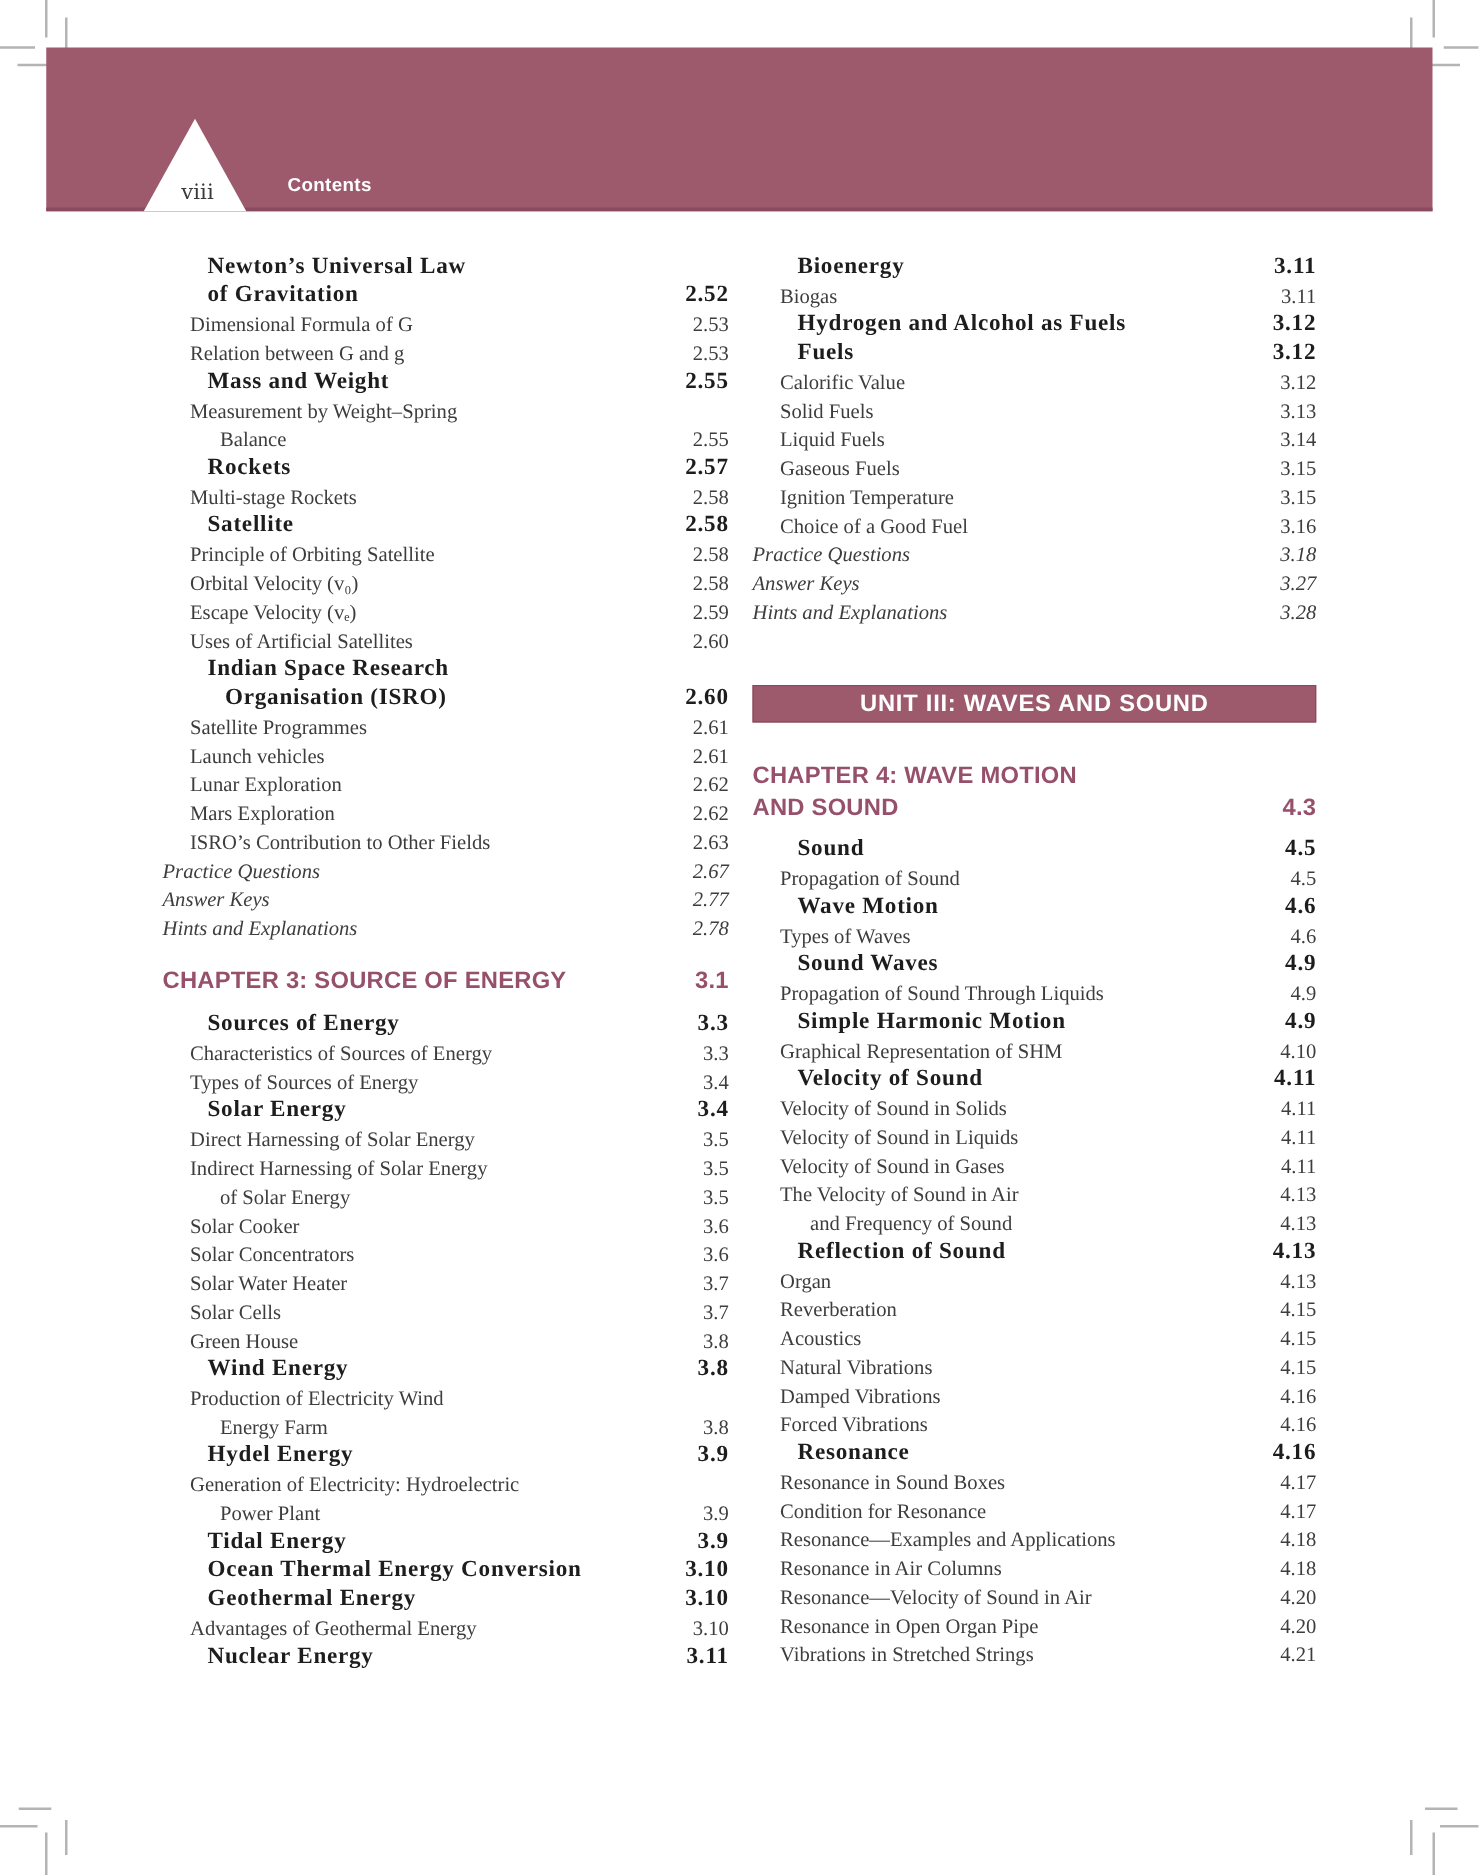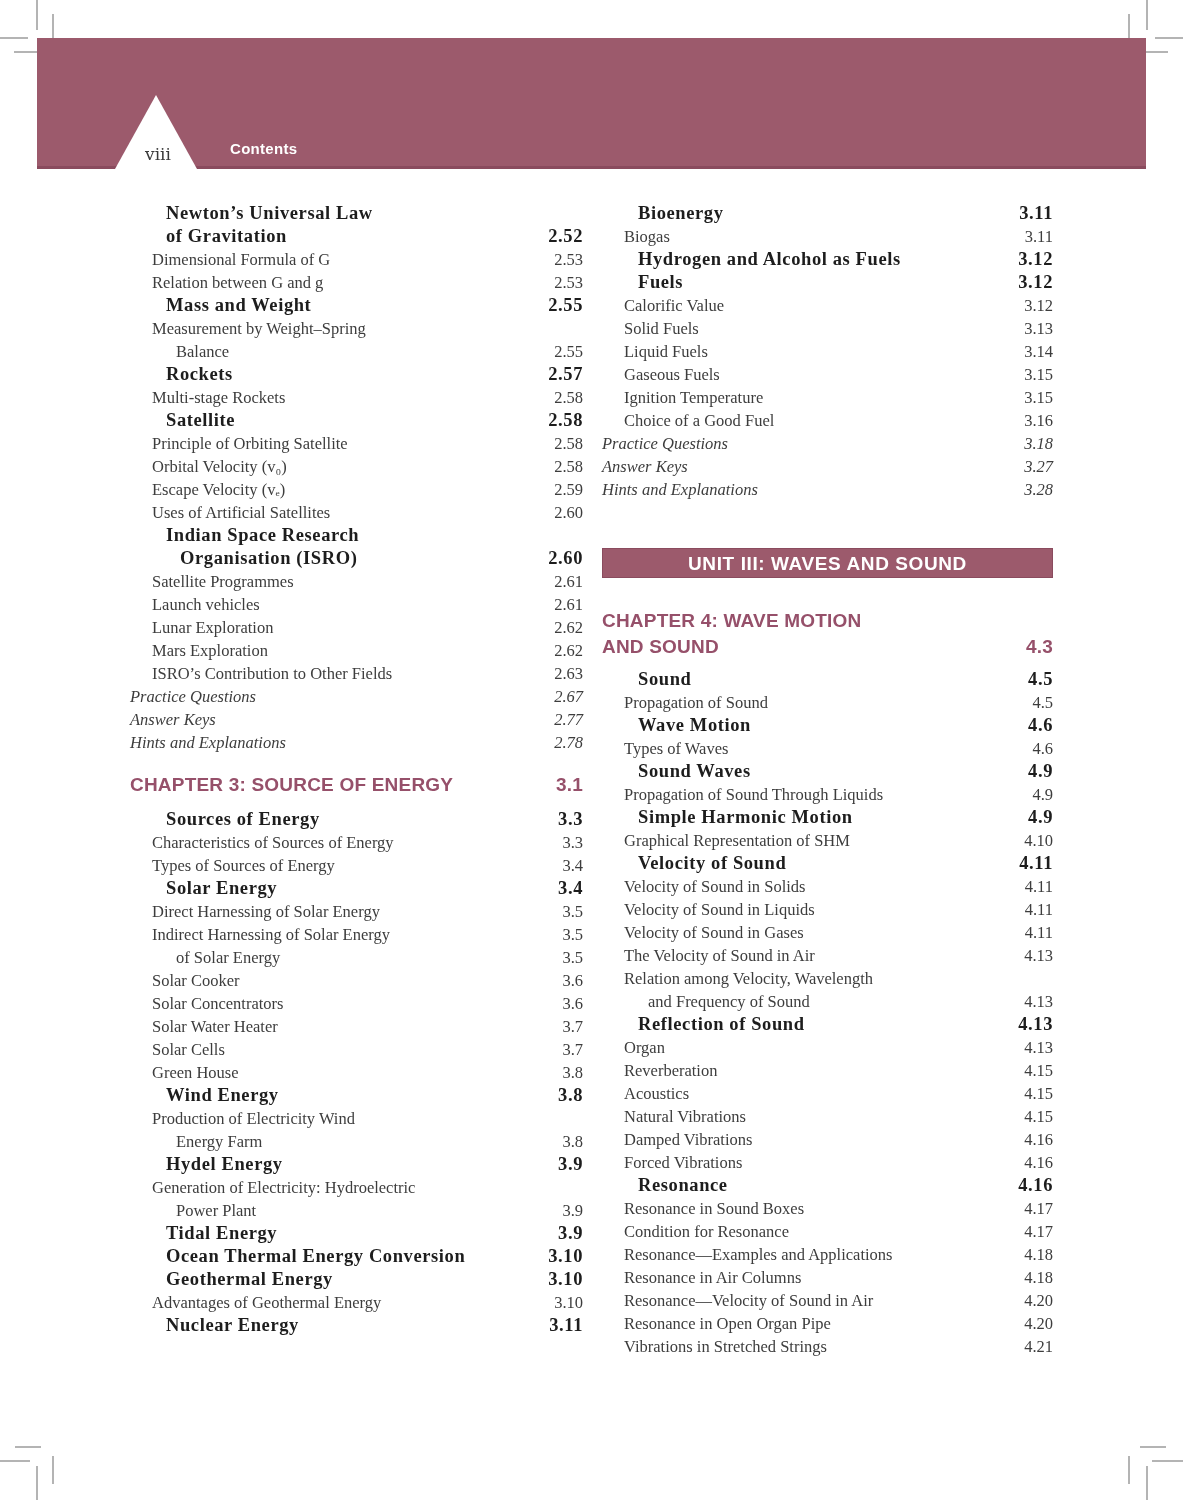--- a/index.html
+++ b/index.html
@@ -379,24 +379,20 @@
         <span class="p">4.11</span>
       </div>
       <div class="row r-sub">
         <span class="t">Velocity of Sound in Gases</span>
         <span class="p">4.11</span>
       </div>
       <div class="row r-sub">
         <span class="t">The Velocity of Sound in Air</span>
         <span class="p">4.13</span>
       </div>
-      <div class="row r-sub">
-        <span class="t">Relation among Velocity, Wavelength</span>
-        <span class="p"></span>
-      </div>
       <div class="row r-sub2">
         <span class="t">and Frequency of Sound</span>
         <span class="p">4.13</span>
       </div>
       <div class="row r-main">
         <span class="t">Reflection of Sound</span>
         <span class="p">4.13</span>
       </div>
       <div class="row r-sub">
         <span class="t">Organ</span>

